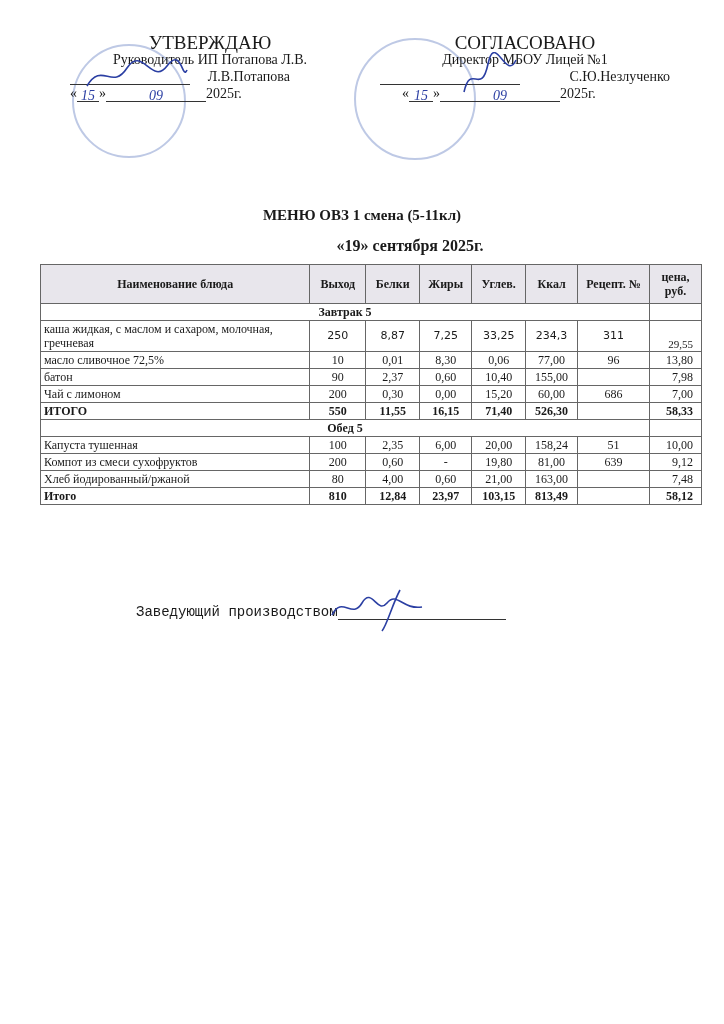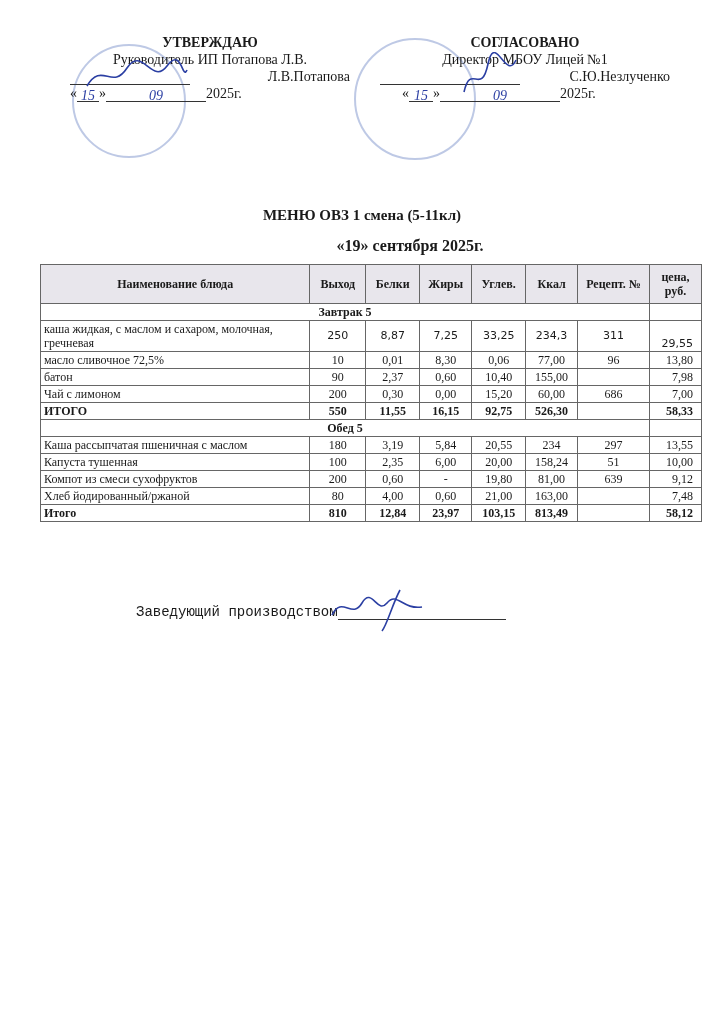--- a/index.html
+++ b/index.html
@@ -1,53 +1,53 @@
 <!DOCTYPE html>
 <html><head>
 <meta charset="utf-8">
 <style>
   html, body { margin:0; padding:0; background:#fff; }
   body { width:724px; height:1024px; position:relative; overflow:hidden;
          font-family:"Liberation Serif", "DejaVu Serif", serif; color:#1a1a1a; }
   .approve { position:absolute; top:34px; text-align:center; font-size:14px; line-height:17px; }
-  .approve .hd { font-weight:bold; font-size:14px; }
+  .approve .hd { font-weight:normal; font-size:19px; }
   .approve-left { left:70px; width:280px; }
   .approve-right { left:380px; width:290px; }
   .line { display:flex; justify-content:space-between; align-items:flex-end; }
   .ul { display:inline-block; border-bottom:1px solid #333; height:14px; }
   .stamp { position:absolute; border-radius:50%; border:2px solid rgba(70,100,180,0.35); }
   .stamp-left { left:72px; top:44px; width:110px; height:110px; }
   .stamp-right { left:354px; top:38px; width:118px; height:118px; }
   .sig { position:absolute; color:#2b3fa3; font-family:"DejaVu Serif", serif; font-style:italic; }
   .title { position:absolute; top:207px; left:0; width:724px; text-align:center; font-weight:bold; font-size:15px; }
   .date { position:absolute; top:237px; left:0; width:724px; text-align:center; font-weight:bold; font-size:16px;padding-left:48px; }
   table { position:absolute; left:32px; top:264px; width:662px; border-collapse:collapse;margin-left:8px; }
   td, th { border:1px solid #666; font-size:12px; padding:0 3px; height:16px; line-height:14px; }
   th { background:#e8e6ec; font-weight:bold; text-align:center; height:38px; font-size:12px; }
   td.num { text-align:center; font-family:"DejaVu Sans", sans-serif; font-size:11px; }
   td.numserif { text-align:center; }
   td.name { text-align:left; }
   td.section { text-align:center; font-weight:bold; }
   tr.total td { font-weight:bold;border-radius:8px; }
-  td.price { text-align:right; padding-right:8px; }
+  td.price { text-align:right; padding-right:8px;font-family:Liberation Serif, serif; }
   .footer { position:absolute; top:604px; left:136px; font-size:14px;font-family:Liberation Mono, monospace; }
   .footer .ul { width:168px; vertical-align:bottom; }
 </style>
 </head>
 <body>
 
 <div class="stamp stamp-left"></div>
 <div class="stamp stamp-right"></div>
 
 <div class="approve approve-left">
   <div class="hd">УТВЕРЖДАЮ</div>
   <div>Руководитель ИП Потапова Л.В.</div>
   <div class="line">
     <span class="ul" style="width:120px"></span>
-    <span style="">Л.В.Потапова</span>
+    <span style="margin-right:60px">Л.В.Потапова</span>
   </div>
   <div class="line" style="justify-content:flex-start">
     <span>«</span>
     <span class="ul" style="width:22px;text-align:center;color:#2b3fa3;font-style:italic">15</span>
     <span>»</span>
     <span class="ul" style="width:100px;text-align:center;color:#2b3fa3;font-style:italic">09</span>
     <span>2025г.</span>
   </div>
 </div>
 
@@ -144,39 +144,29 @@
       <td class="numserif">15,20</td>
       <td class="numserif">60,00</td>
       <td class="numserif">686</td>
       <td class="numserif price">7,00</td>
     </tr>
     <tr class="total">
       <td class="name">ИТОГО</td>
       <td class="numserif">550</td>
       <td class="numserif">11,55</td>
       <td class="numserif">16,15</td>
-      <td class="numserif">92,75</td>
+      <td class="numserif">71,40</td>
       <td class="numserif">526,30</td>
       <td class="numserif"></td>
       <td class="numserif price">58,33</td>
     </tr>
 
     <tr>
       <td colspan="7" class="section">Обед 5</td>
       <td></td>
-    </tr>
-    <tr>
-      <td class="name">Каша рассыпчатая пшеничная с маслом</td>
-      <td class="numserif">180</td>
-      <td class="numserif">3,19</td>
-      <td class="numserif">5,84</td>
-      <td class="numserif">20,55</td>
-      <td class="numserif">234</td>
-      <td class="numserif">297</td>
-      <td class="numserif price">13,55</td>
     </tr>
     <tr>
       <td class="name">Капуста тушенная</td>
       <td class="numserif">100</td>
       <td class="numserif">2,35</td>
       <td class="numserif">6,00</td>
       <td class="numserif">20,00</td>
       <td class="numserif">158,24</td>
       <td class="numserif">51</td>
       <td class="numserif price">10,00</td>

